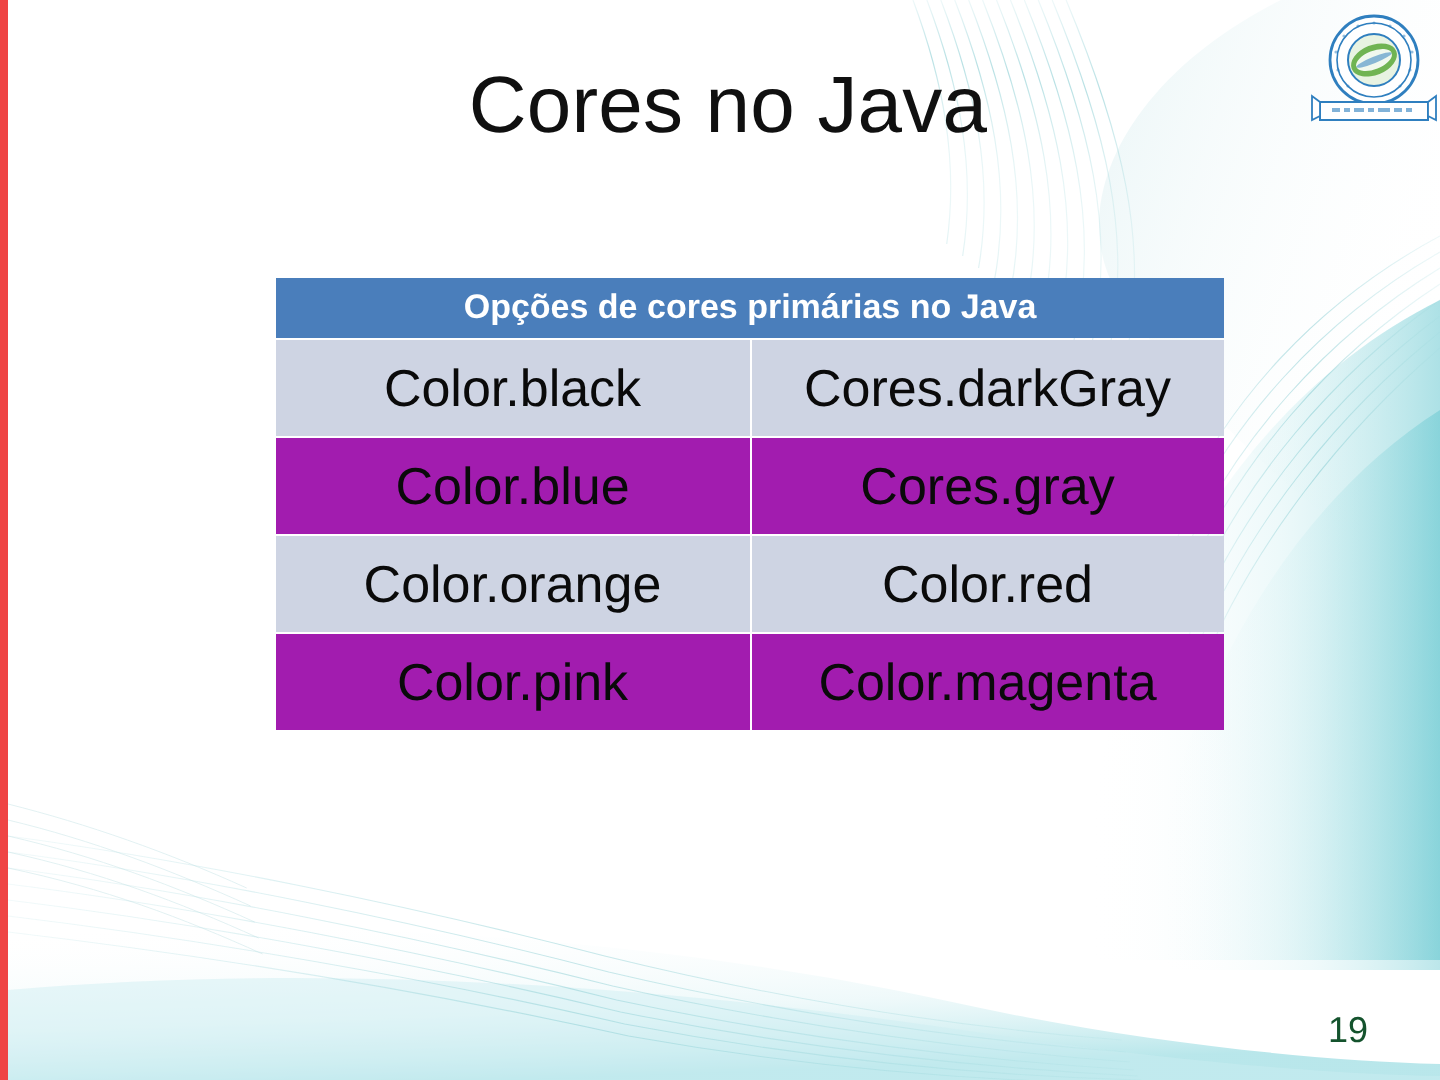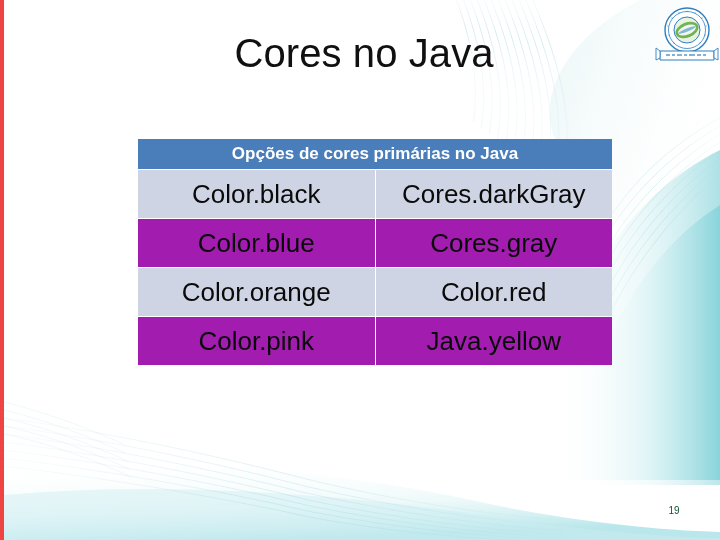--- a/index.html
+++ b/index.html
@@ -84,21 +84,21 @@
   }
   #logo svg { display:block; width: 66px; height: 66px; }
 
   
   #slide-number {
     position: absolute;
     left: 655px;
     top: 505px;
     width: 30px;
     text-align: center;
-    font-size: 10px;
+    font-size: 18px;
     color: #14532d;
   }
 </style>
 </head>
 <body>
 
 <div id="slide">
 
   <div class="bg-layer">
     <svg viewBox="0 0 720 540" preserveAspectRatio="none" xmlns="http://www.w3.org/2000/svg">
@@ -230,20 +230,20 @@
       <tr class="row-even">
         <td class="cell">Color.blue</td>
         <td class="cell">Cores.gray</td>
       </tr>
       <tr class="row-odd">
         <td class="cell">Color.orange</td>
         <td class="cell">Color.red</td>
       </tr>
       <tr class="row-even">
         <td class="cell">Color.pink</td>
-        <td class="cell">Java.yellow</td>
+        <td class="cell">Color.magenta</td>
       </tr>
     </tbody>
   </table>
 
   <div id="slide-number">19</div>
 
 </div>
 
 </body></html>

